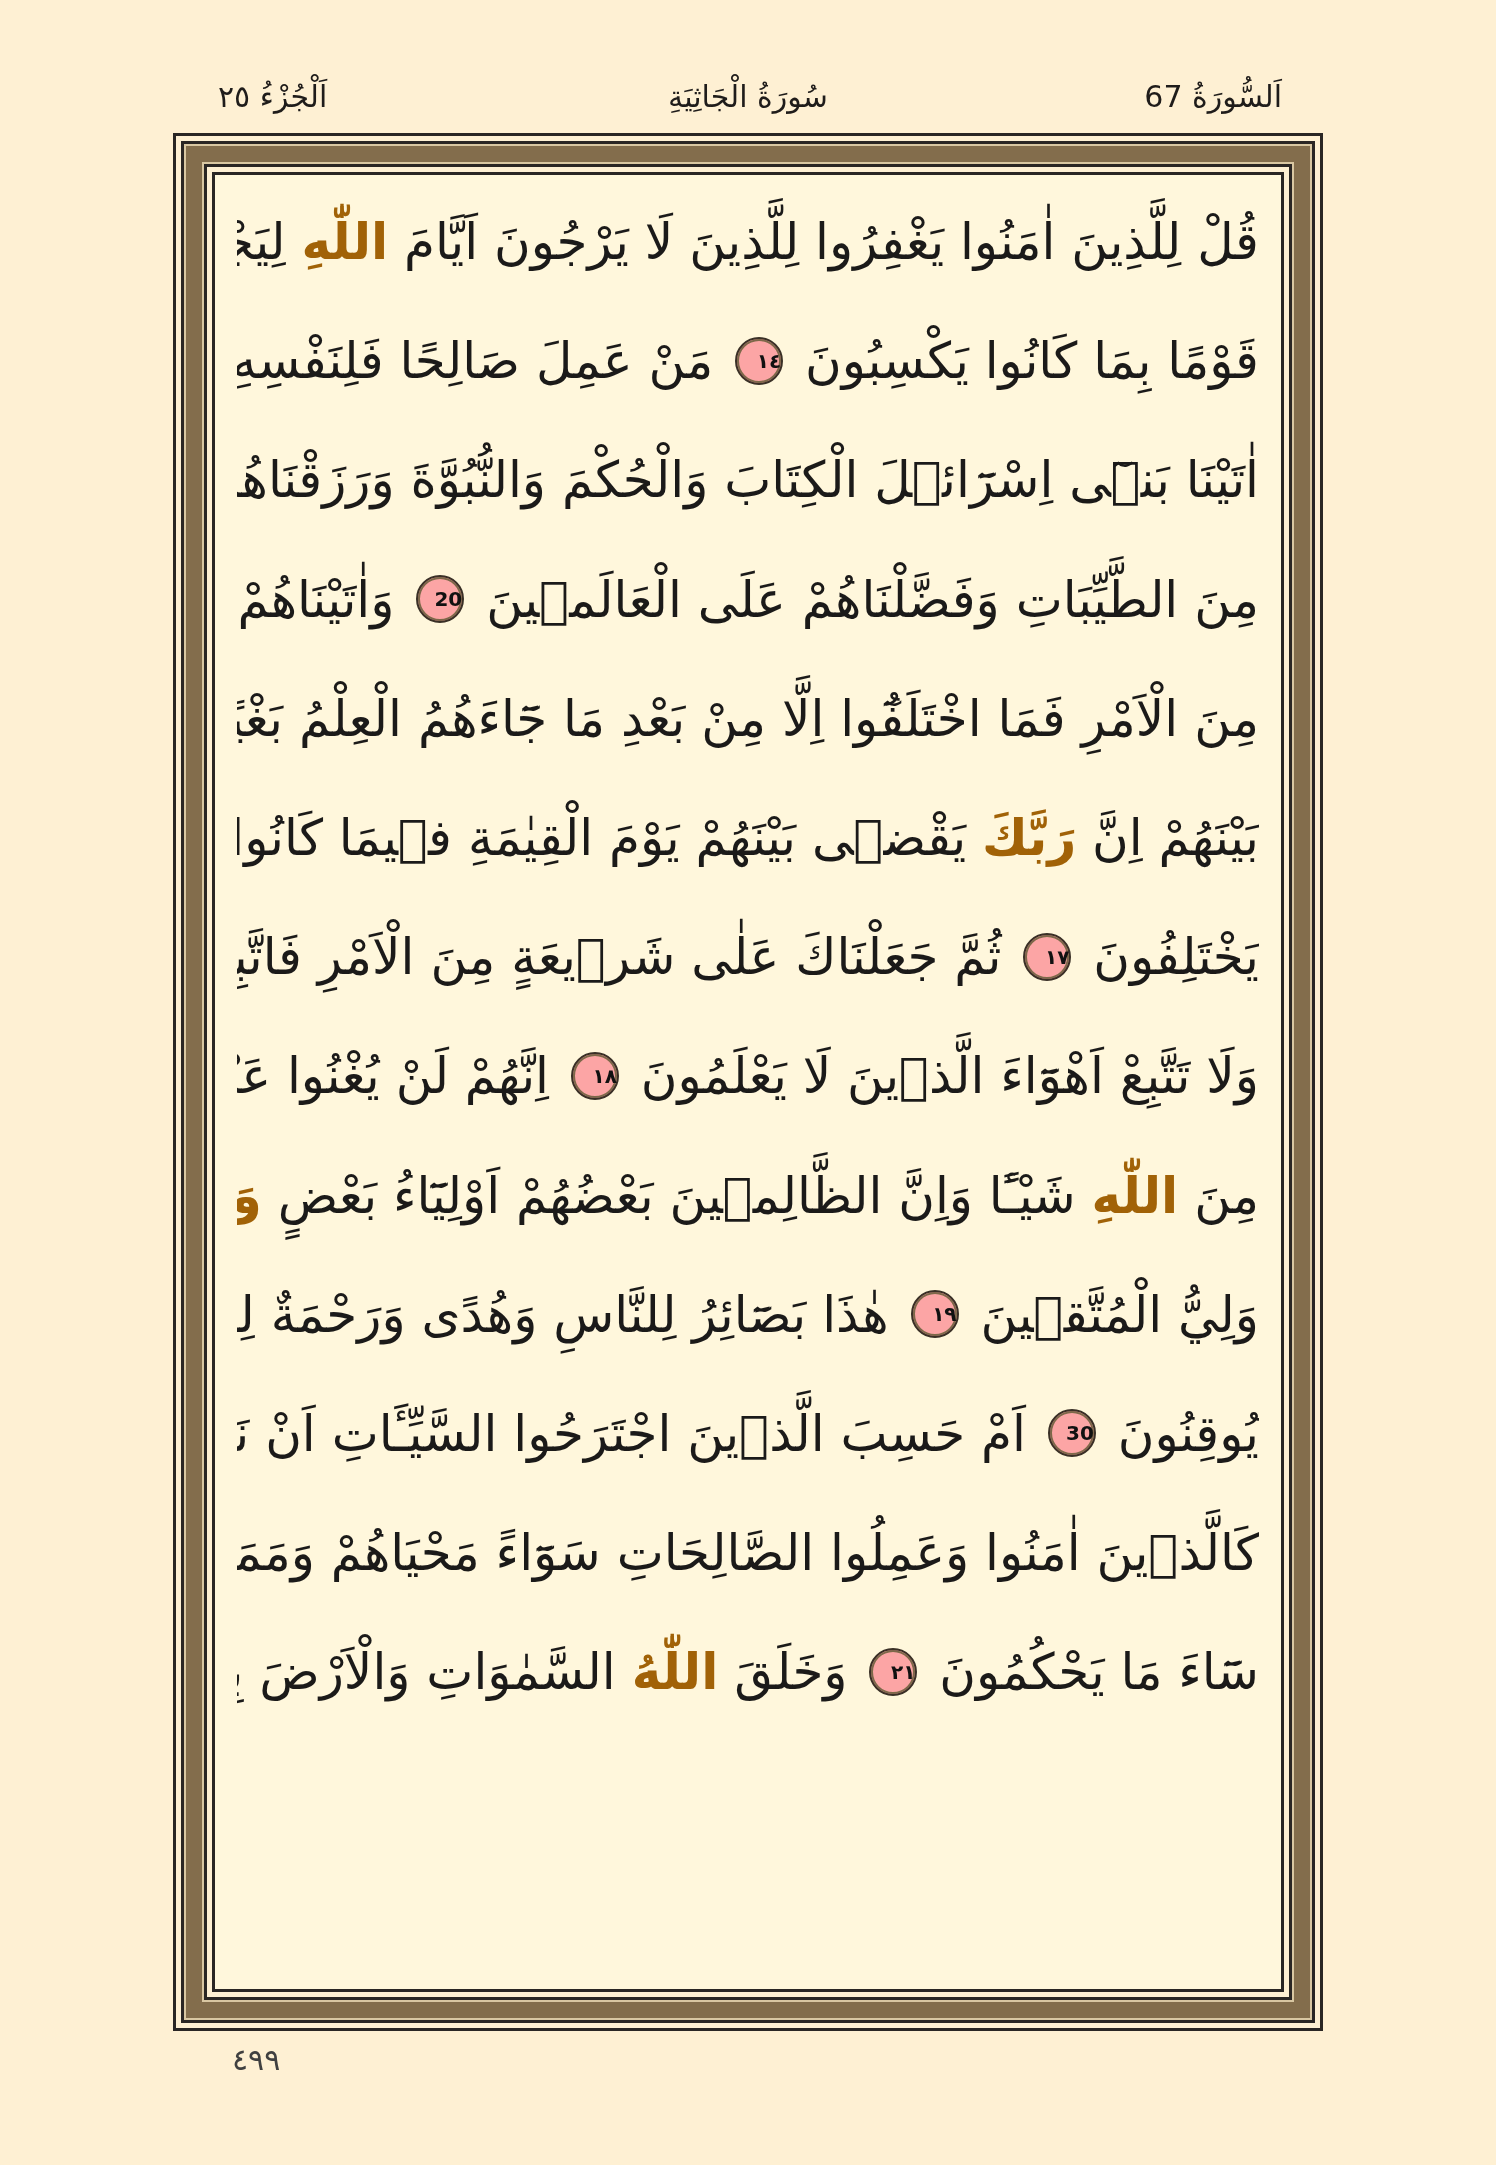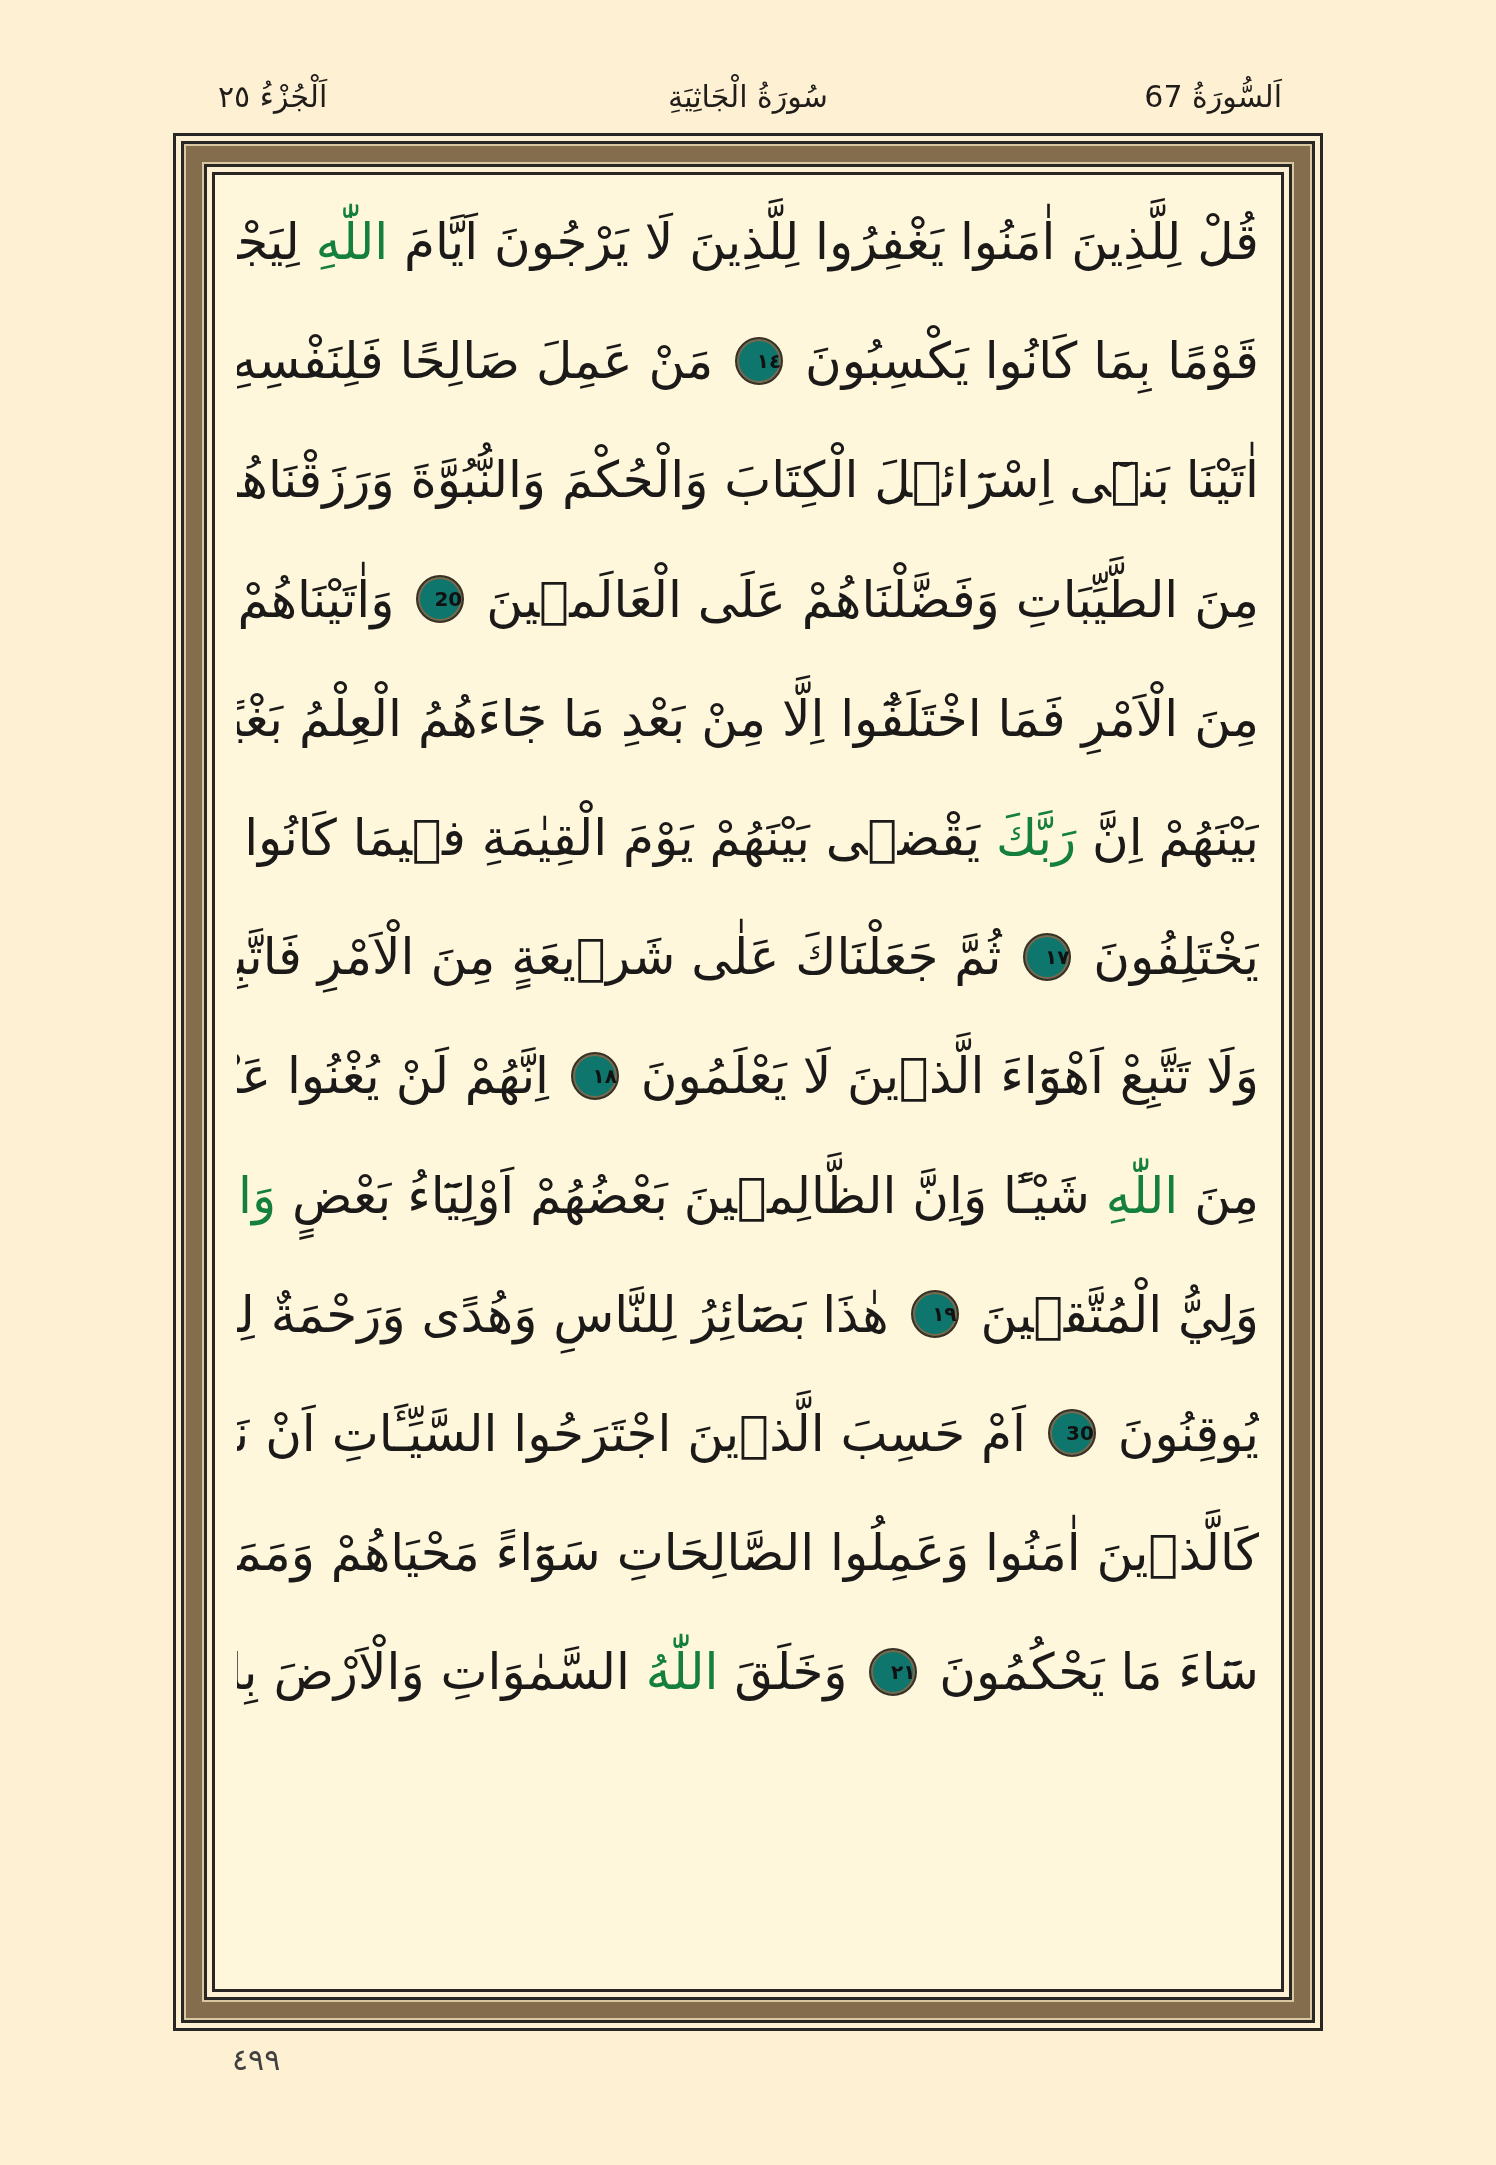--- a/index.html
+++ b/index.html
@@ -55,26 +55,26 @@
     height: 119.2px;
     font-size: 50px;
     line-height: 119.2px;
     text-align: justify;
     text-align-last: justify;
     white-space: nowrap;
     overflow: hidden;
     color: #1b1a19;
   }
   .seg { white-space: pre; }
-  .red { color: #15803d; }
+  .red { color: #a16207; font-weight: bold; }
   .ayah {
     display: inline-block;
     width: 44px; height: 44px;
     border-radius: 50%;
-    background: #0f766e;
+    background: #fca5a5;
     border: 2px solid #3a3026;
     color: #f5ebd0;
     font-size: 20px;
     line-height: 44px;
     text-align: center;
     vertical-align: middle;
     margin: 0 6px;
     box-shadow: 0 0 0 2px #7d6849 inset;
     position: relative;
     top: -4px;

